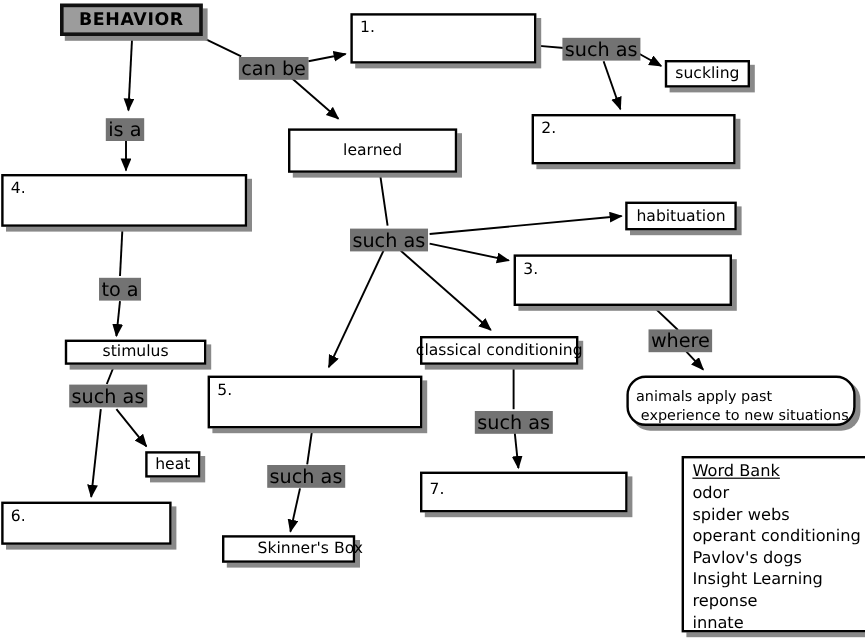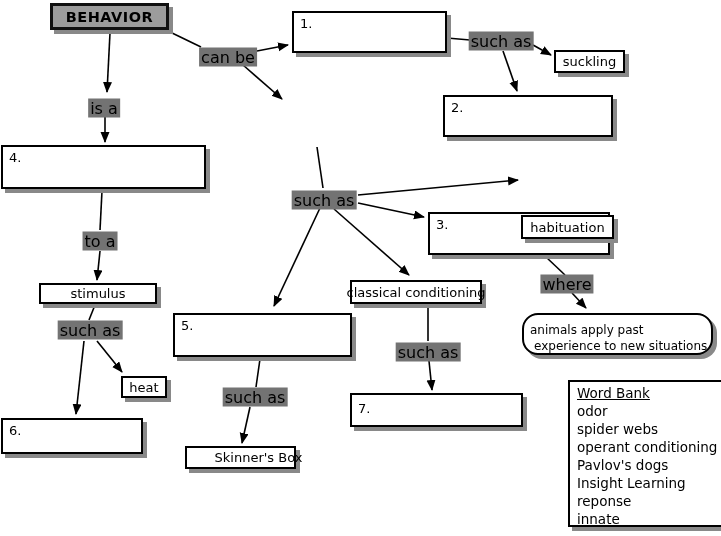--- a/index.html
+++ b/index.html
@@ -67,23 +67,24 @@
   <div class="node root centered" style="left:50px;top:3px;width:119px;height:27px;">BEHAVIOR</div>
 
   <div class="node blank" style="left:292px;top:11px;width:155px;height:42px;">1.</div>
   <div class="node blank" style="left:443px;top:95px;width:170px;height:42px;">2.</div>
   <div class="node blank" style="left:428px;top:212px;width:182px;height:43px;">3.</div>
   <div class="node blank" style="left:1px;top:145px;width:205px;height:44px;">4.</div>
   <div class="node blank" style="left:173px;top:313px;width:179px;height:44px;">5.</div>
   <div class="node blank" style="left:1px;top:418px;width:142px;height:36px;">6.</div>
   <div class="node blank" style="left:350px;top:393px;width:173px;height:34px;padding-top:6px;">7.</div>
 
+  <div class="node centered" style="left:240px;top:107px;width:141px;height:37px;">learned</div>
   <div class="node centered" style="left:554px;top:50px;width:71px;height:23px;">suckling</div>
-  <div class="node centered" style="left:521px;top:168px;width:93px;height:24px;margin-top:47px;">habituation</div>
-  <div class="node centered" style="left:39px;top:283px;width:118px;height:21px;text-align:right;">stimulus</div>
+  <div class="node centered" style="left:521px;top:168px;width:93px;height:24px;">habituation</div>
+  <div class="node centered" style="left:54px;top:283px;width:118px;height:21px;text-align:right;">stimulus</div>
   <div class="node centered" style="left:350px;top:280px;width:132px;height:24px;">classical conditioning</div>
   <div class="node centered" style="left:121px;top:376px;width:46px;height:22px;">heat</div>
   <div class="node centered" style="left:185px;top:446px;width:111px;height:23px;padding-left:36px;">Skinner's Box</div>
 
   <div class="node animals" style="left:522px;top:313px;width:191px;height:42px;border-radius:16px;">
     <div class="l1">animals apply past</div>
     <div class="l2">experience to new situations</div>
   </div>
 
   <div class="linklabel" style="left:228px;top:57px;">can be</div>

